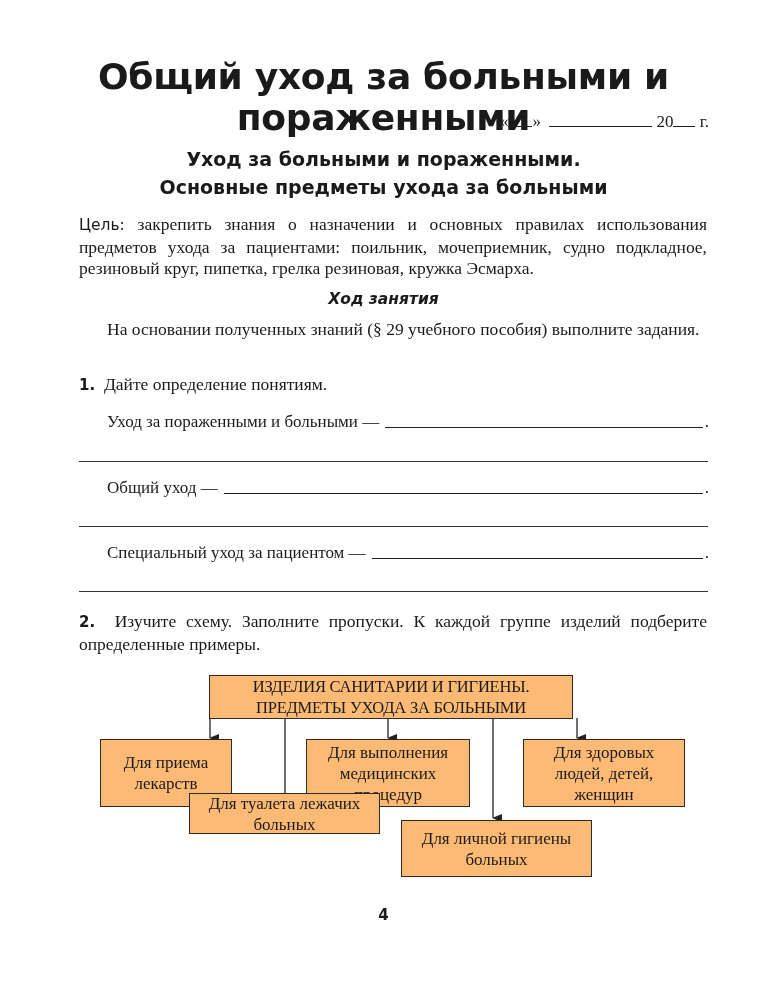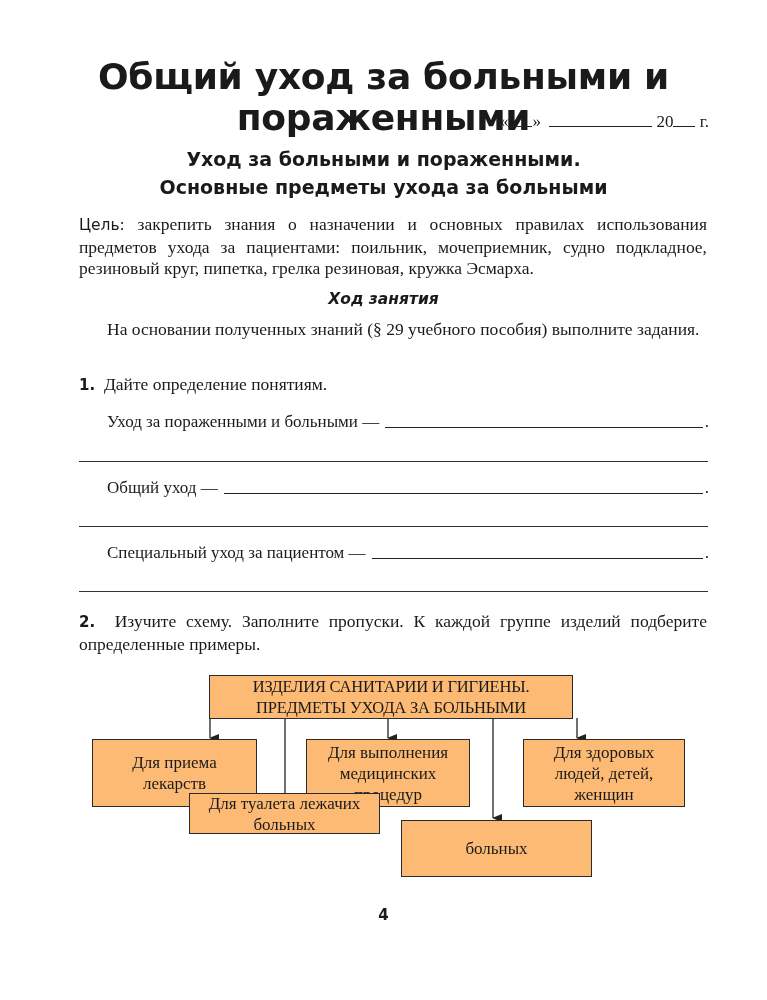--- a/index.html
+++ b/index.html
@@ -93,21 +93,21 @@
       </g>
     </svg>
 
     <div class="box top" style="left:209px;top:675px;width:364px;height:44px">
       <div>
         <div>ИЗДЕЛИЯ САНИТАРИИ И ГИГИЕНЫ.</div>
         <div>ПРЕДМЕТЫ УХОДА ЗА БОЛЬНЫМИ</div>
       </div>
     </div>
 
-    <div class="box" style="left:92px;top:739px;width:165px;height:68px">
+    <div class="box" style="left:100px;top:739px;width:132px;height:68px">
       <div>
         <div>Для приема</div>
         <div>лекарств</div>
       </div>
     </div>
 
     <div class="box" style="left:306px;top:739px;width:164px;height:68px">
       <div>
         <div>Для выполнения</div>
         <div>медицинских</div>
@@ -125,19 +125,20 @@
 
     <div class="box" style="left:189px;top:793px;width:191px;height:41px">
       <div>
         <div>Для туалета лежачих</div>
         <div>больных</div>
       </div>
     </div>
 
     <div class="box" style="left:401px;top:820px;width:191px;height:57px">
       <div>
+        <div>Для личной гигиены</div>
         <div>больных</div>
       </div>
     </div>
   </div>
 
   <div class="abs pageno sans">4</div>
 </div>
 
 </body></html>

